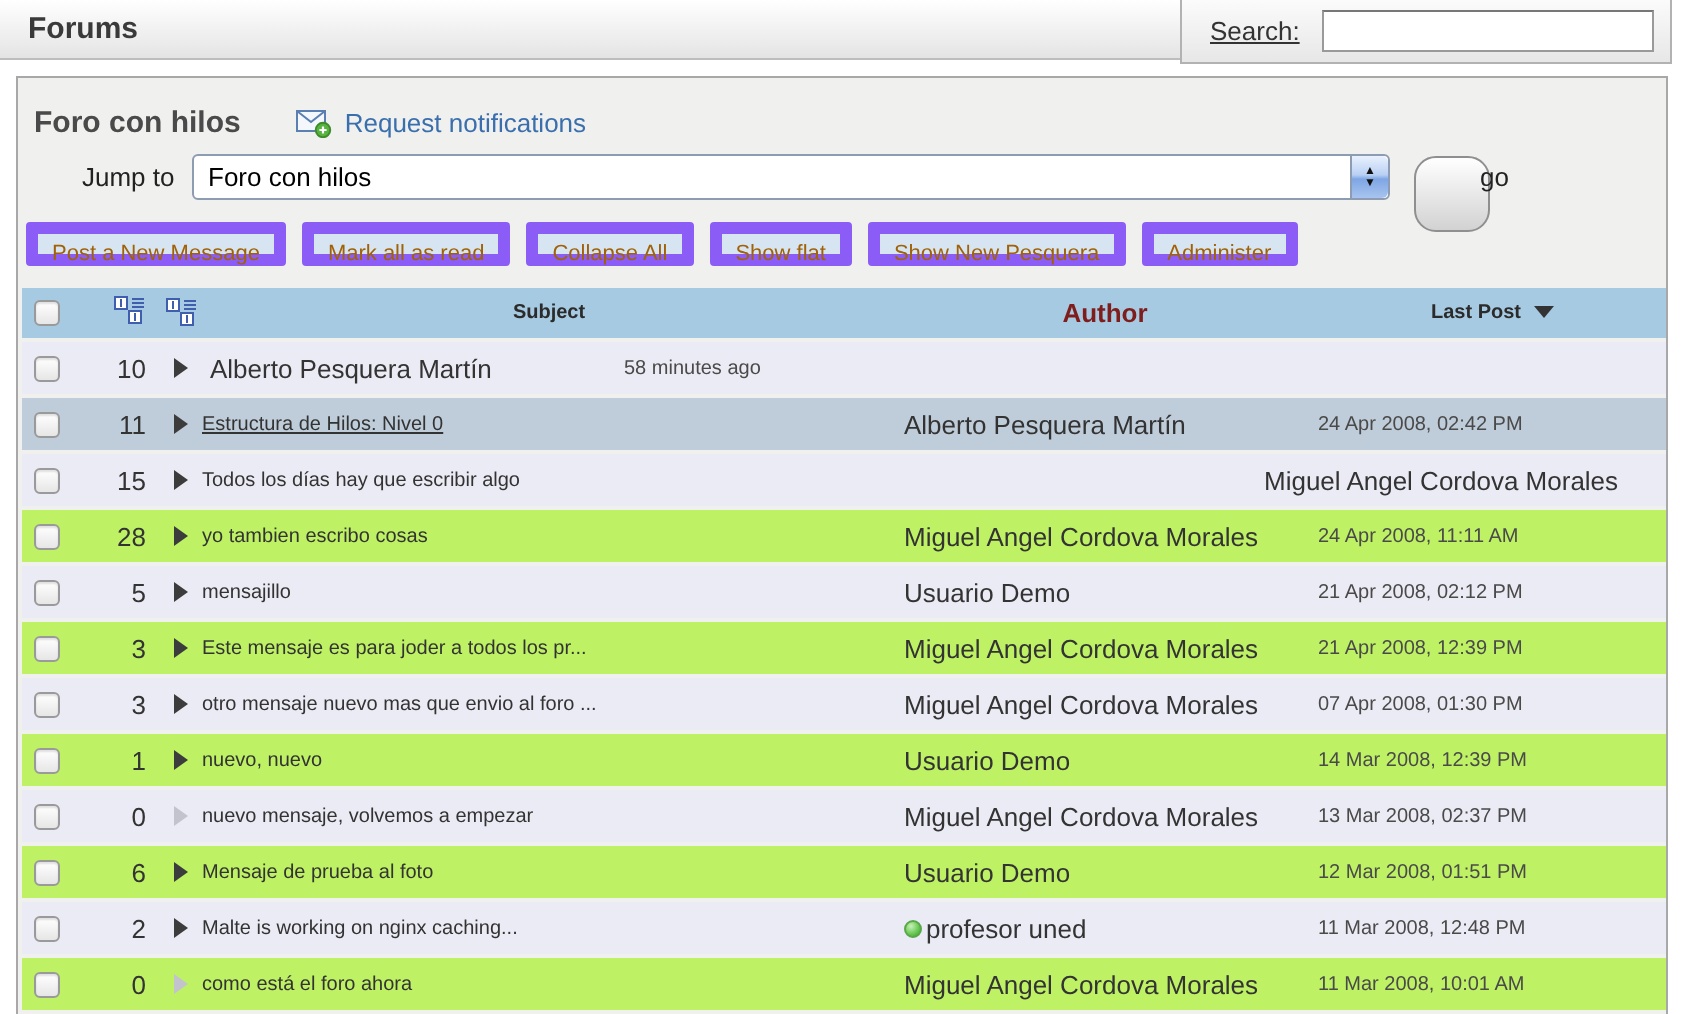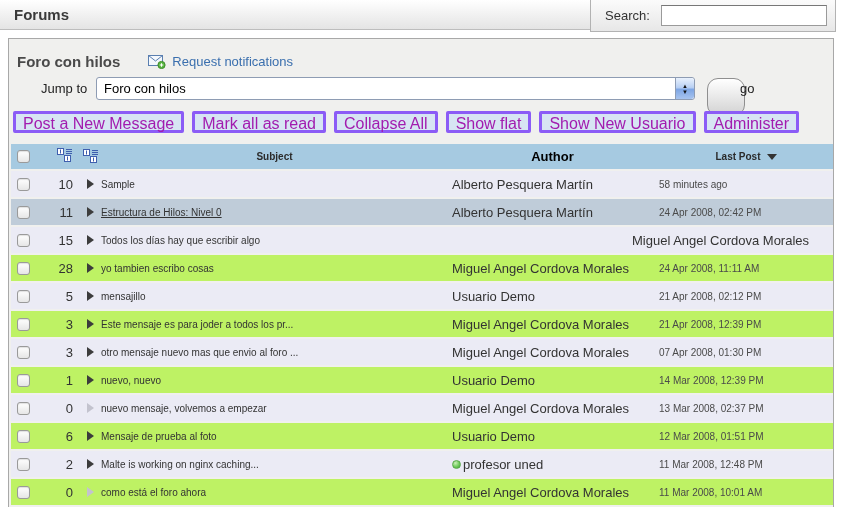--- a/index.html
+++ b/index.html
@@ -10,21 +10,21 @@
 
   
   .topbar { position:absolute; left:0; top:0; width:691px; height:30px;
             background:linear-gradient(#ffffff,#e4e4e4);
             border-bottom:1px solid #bdbdbd; }
   .topbar-title { position:absolute; left:14px; top:6px; font-size:15px;
                   font-weight:bold; color:#3a3a3a; }
   .search-box { position:absolute; right:6px; top:0; width:246px; height:32px;
                 background:linear-gradient(#fbfbfb,#e7e7e7);
                 border:1px solid #b2b2b2; border-top:none; }
-  .search-label { position:absolute; left:14px; top:8px; font-size:13px; color:#333; }
+  .search-label { position:absolute; left:14px; top:8px; font-size:13px; color:#333;text-decoration:underline; }
   .search-input { position:absolute; left:70px; top:5px; width:166px; height:21px;
                   border:1px solid #9a9a9a; border-top-color:#777; background:#fff;
                   font-size:13px; padding:0 4px; }
 
   
   .panel { position:absolute; left:8px; top:38px; width:826px; height:475px;
            background:#f0f0ee; border:1px solid #a8a8a8; }
 
   .forum-head { position:absolute; left:8px; top:12px; height:20px; display:flex;
                 align-items:center; }
@@ -43,37 +43,37 @@
                  border-left:1px solid #8e9cb3; display:flex; flex-direction:column;
                  align-items:center; justify-content:center; line-height:6px; }
   .sel-stepper span { font-size:6px; color:#111; }
   .go-btn { position:absolute; left:698px; top:1px; width:38px; height:38px;
             border:1px solid #8f8f8f; border-radius:11px;
             background:linear-gradient(#ffffff,#d2d2d2);
             font-size:13px; color:#222; text-align:center; line-height:19px;
             cursor:pointer;padding-left:32px; }
 
   .toolbar { position:absolute; left:4px; top:72px; display:flex; }
-  .tb-btn { height:22px; margin-right:8px; padding:0 7px; font-size:16px;
-            color:#a21caf; background:#d7e5f3; border:3px solid #8b5cf6;
+  .tb-btn { height:22px; margin-right:8px; padding:0 7px; font-size:11px;
+            color:#a16207; background:#d7e5f3; border:6px solid #8b5cf6;
             border-radius:2px; line-height:20px; cursor:pointer; white-space:nowrap; }
 
   
   .forum-table { position:absolute; left:2px; top:105px; width:822px; }
   .t-row { display:flex; align-items:center; height:26px; margin-bottom:2px; }
   .t-head { background:#a6cae1; height:25px; }
   .col-check  { width:30px; padding-left:6px; }
   .col-num    { width:38px; text-align:right; padding-right:6px; font-size:13px; color:#333; }
   .col-arrow  { width:22px; display:flex; justify-content:center; }
   .col-subject{ flex:1; font-size:10px; color:#333; white-space:nowrap; overflow:hidden; }
   .col-author { width:205px; padding-left:4px; font-size:13px; color:#333; display:flex; align-items:center; }
   .col-last   { width:180px; padding-left:6px; font-size:10px; color:#4a4a4a; white-space:nowrap; }
 
   .t-head .col-subject { text-align:center; font-weight:bold; color:#2b2b2b; }
-  .t-head .col-author  { justify-content:center; font-weight:bold; color:#000000; }
+  .t-head .col-author  { justify-content:center; font-weight:bold; color:#7f1d1d; }
   .t-head .col-last    { text-align:center; font-weight:bold; color:#2b2b2b; }
 
   .row-even { background:#ebebf5; }
   .row-odd  { background:#bef264; }
   .row-highlight { background:#bfccd9 !important; }
 
   .checkbox { width:13px; height:13px; border:1px solid #9a9a9a; border-radius:3px;
               background:linear-gradient(#ffffff,#e6e6e6);
               box-shadow:inset 0 1px 1px rgba(0,0,0,.12); cursor:pointer; }
 
@@ -133,21 +133,21 @@
 
     <div class="toolbar" id="toolbar">
   <div class="tb-btn">Post a New Message</div>
 
   <div class="tb-btn">Mark all as read</div>
 
   <div class="tb-btn">Collapse All</div>
 
   <div class="tb-btn">Show flat</div>
 
-  <div class="tb-btn">Show New Usuario</div>
+  <div class="tb-btn">Show New Pesquera</div>
 
   <div class="tb-btn">Administer</div>
 </div>
 
     <div class="forum-table">
       <div class="t-row t-head">
         <div class="col-check">
             <div class="checkbox"></div>
           </div>
         <div class="col-num">
@@ -176,21 +176,20 @@
       </div>
       <div id="rows">
   <div class="t-row row-even">
     <div class="col-check">
               <div class="checkbox"></div>
             </div>
     <div class="col-num">10</div>
     <div class="col-arrow">
               <div class="tri-right"></div>
             </div>
-    <div class="col-subject"><span class="subject-text">Sample</span></div>
     <div class="col-author">
 
       <span class="author-text">Alberto Pesquera Martín</span>
     </div>
     <div class="col-last">58 minutes ago</div>
   </div>
 
   <div class="t-row row-odd row-highlight">
     <div class="col-check">
               <div class="checkbox"></div>

